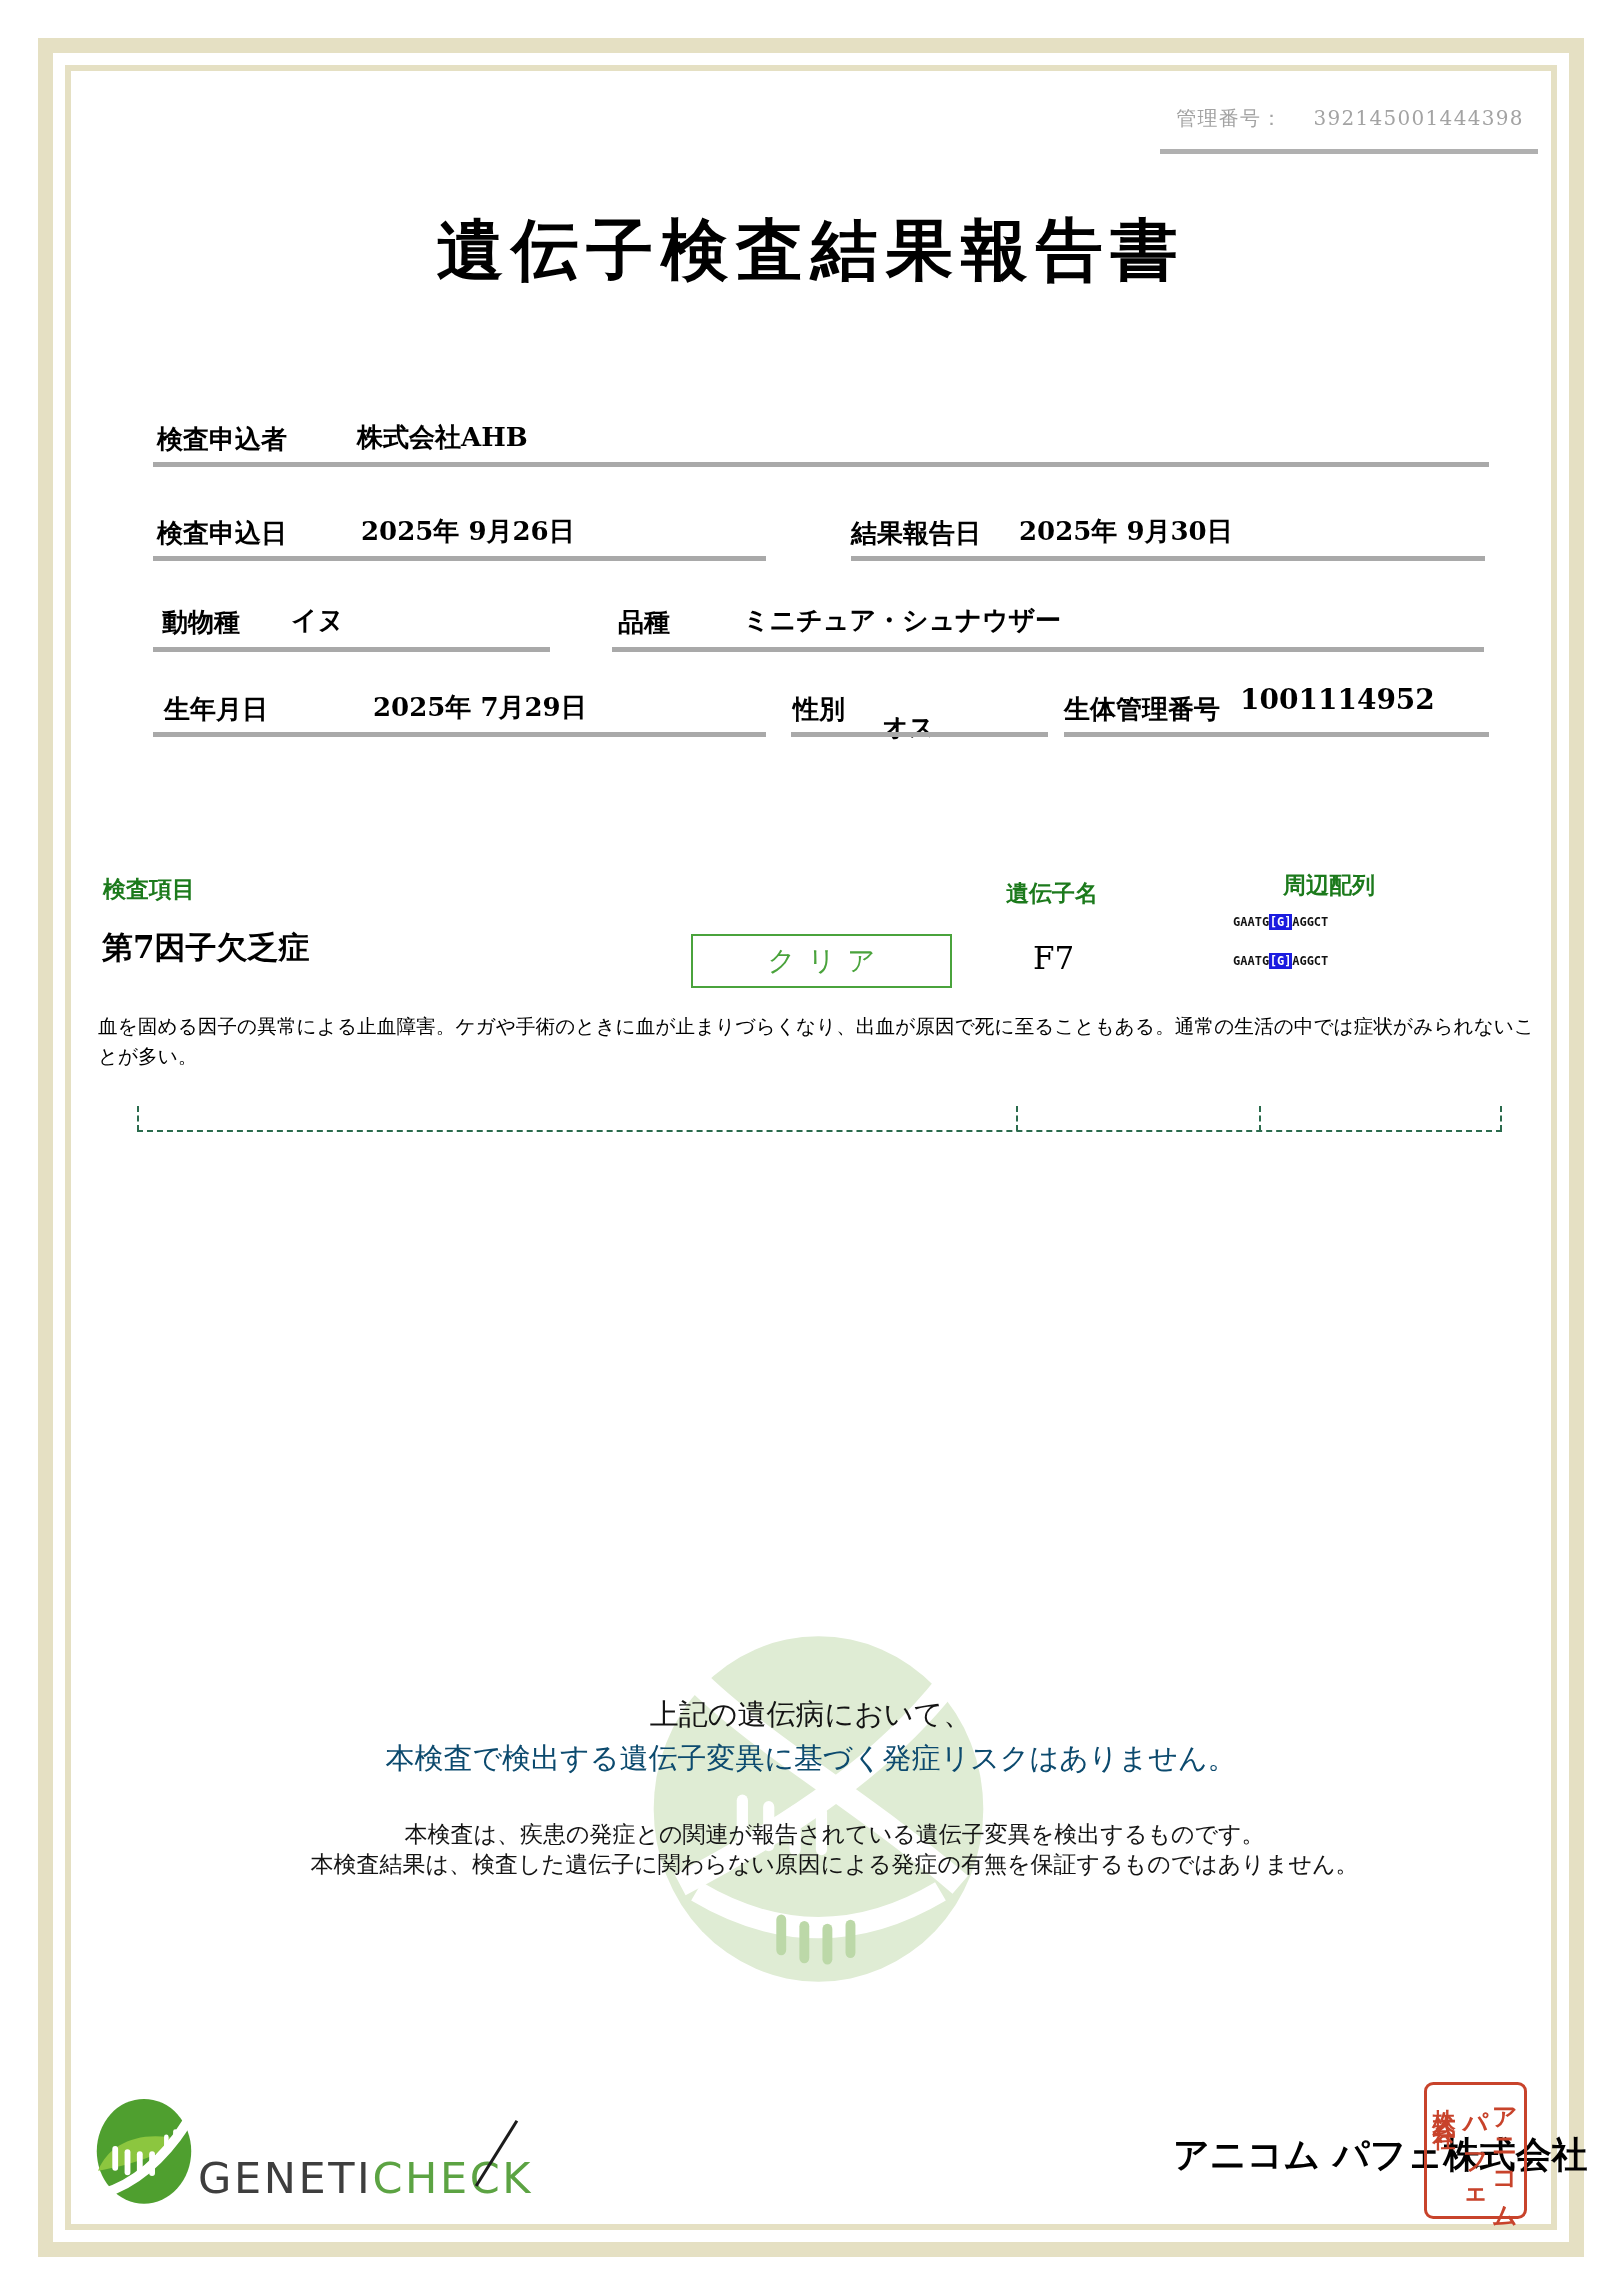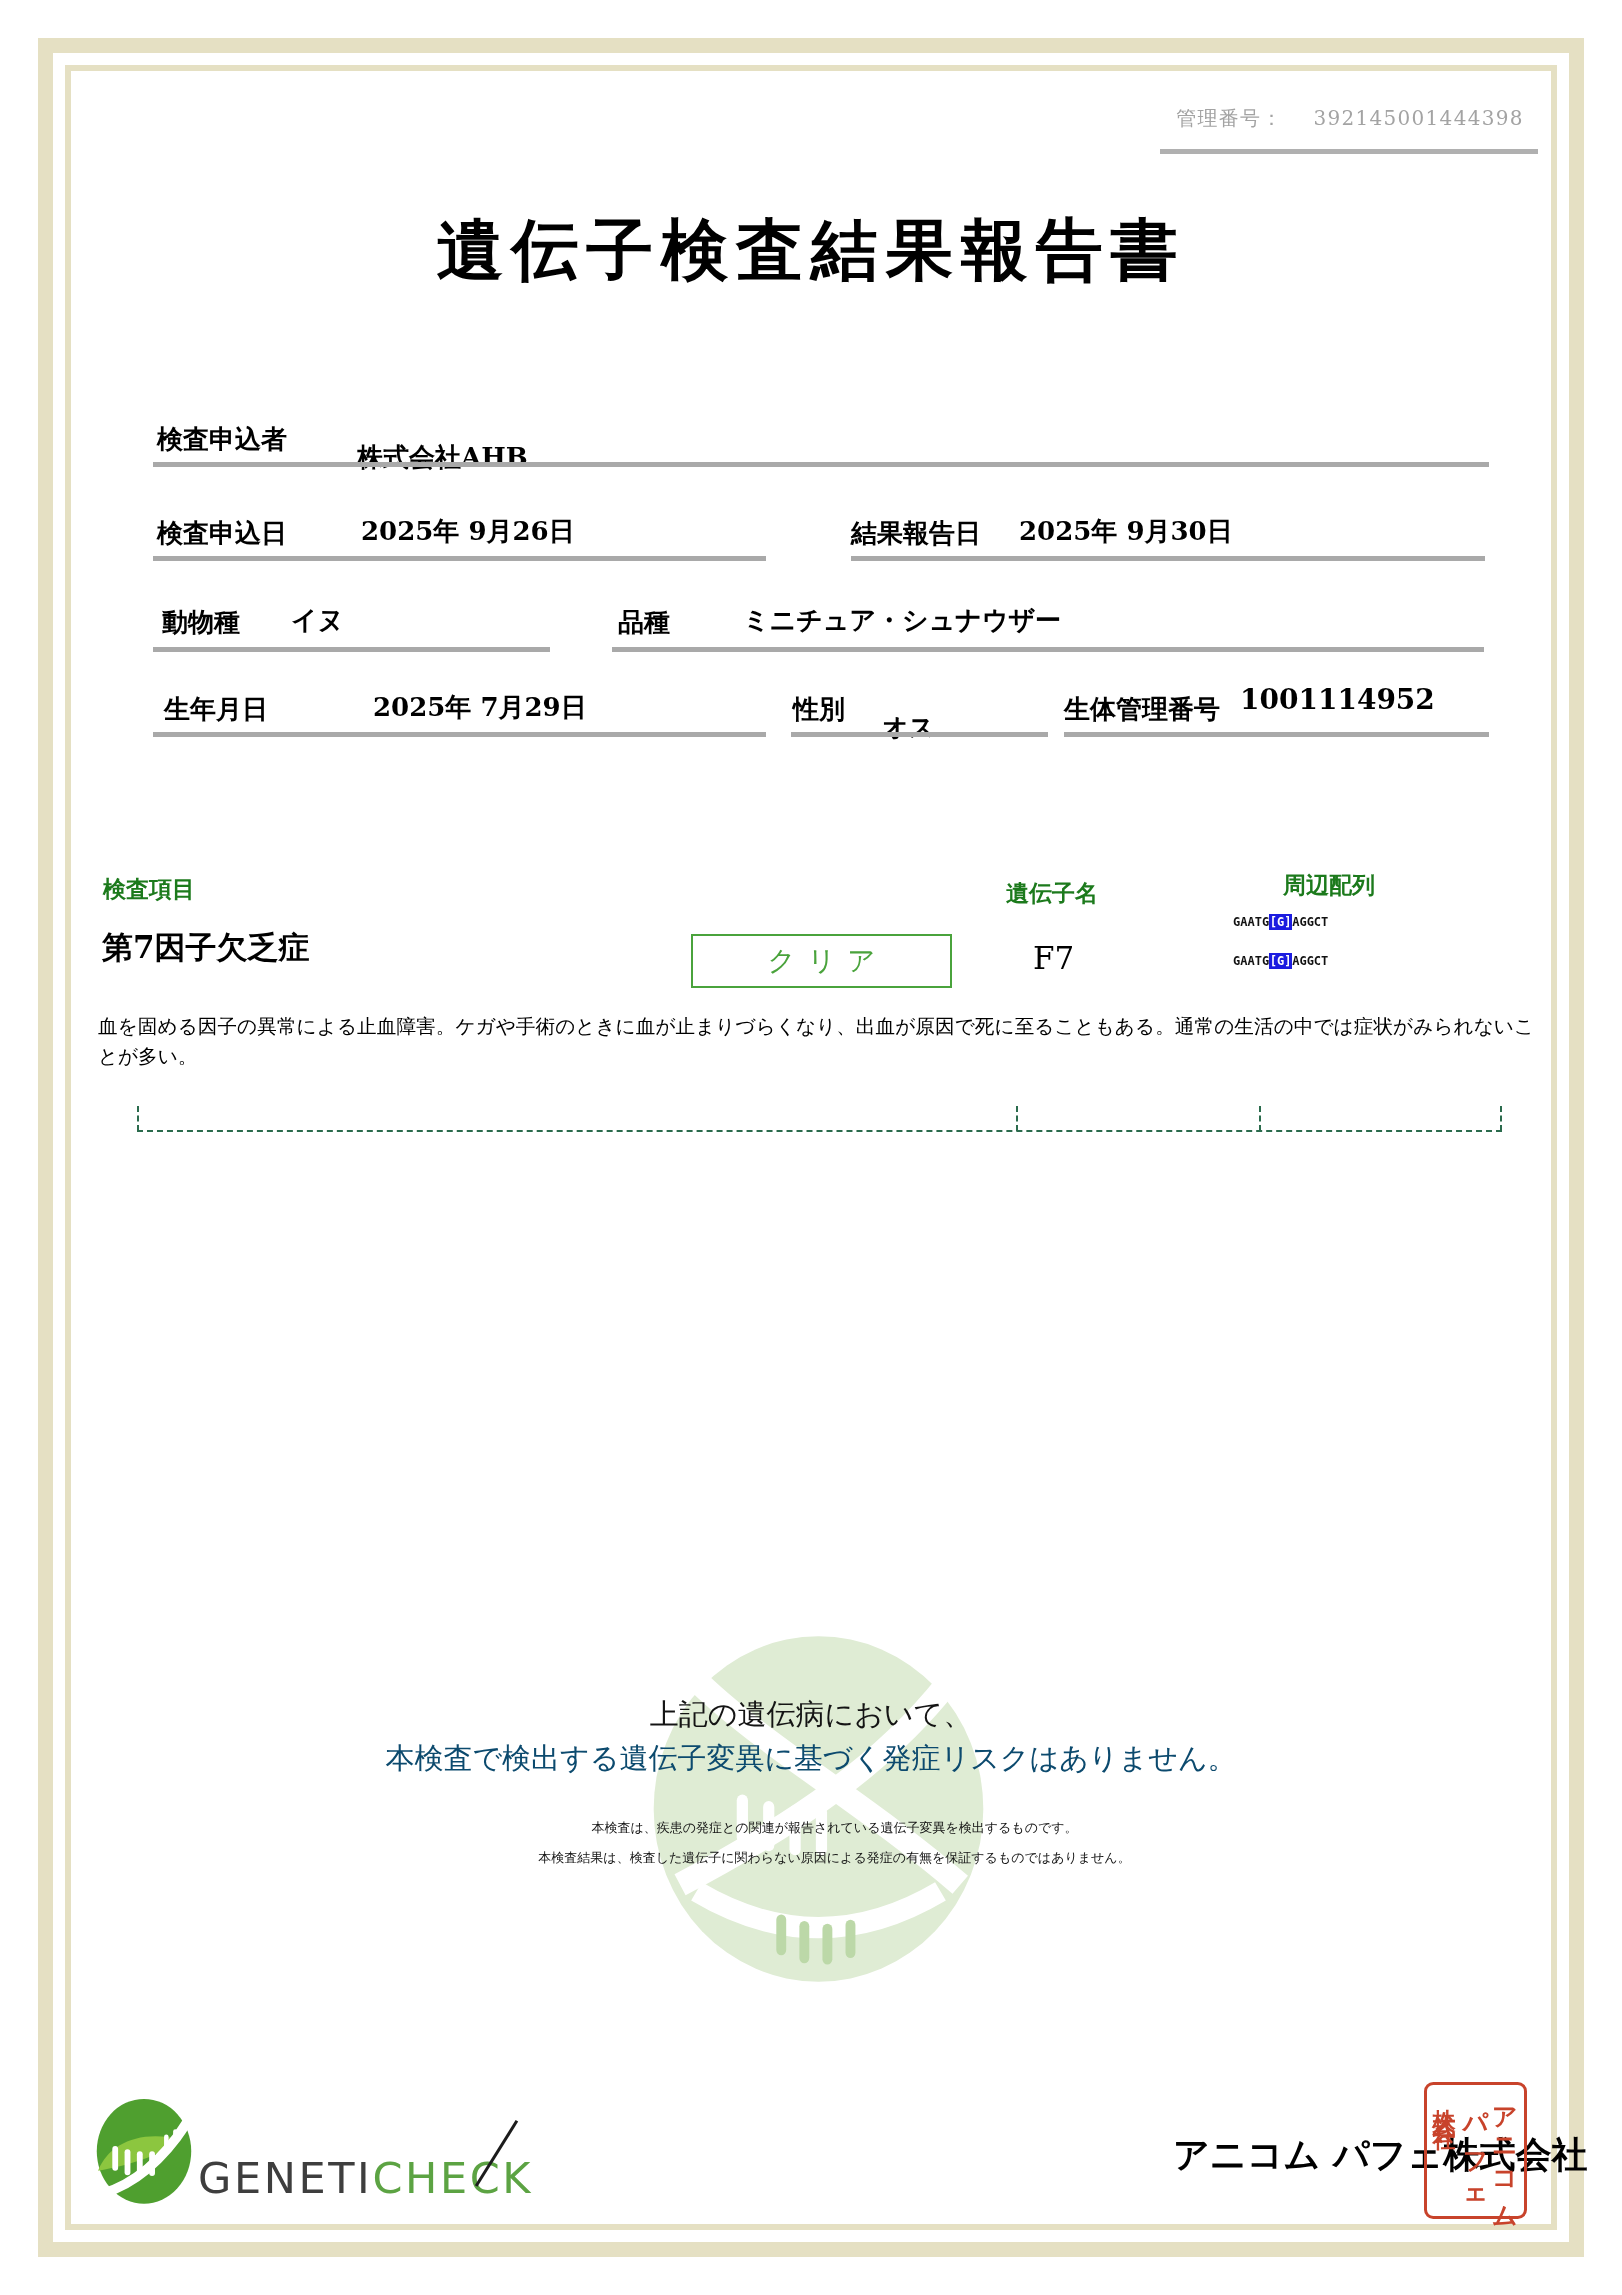--- a/index.html
+++ b/index.html
@@ -46,21 +46,21 @@
   .dash-h{position:absolute;left:137px;top:1130px;width:1365px;height:0;border-top:2px dashed #2b6b4d;}
   .dash-v{position:absolute;top:1106px;height:25px;width:0;border-left:2px dashed #2b6b4d;}
 
   
   .watermark{position:absolute;left:647px;top:1631px;width:343px;height:356px;z-index:0;}
   .sum1{position:absolute;left:0;right:0;top:1695px;text-align:center;z-index:2;
         font-family:"DejaVu Sans","Liberation Sans",sans-serif;font-size:29px;color:#141414;}
   .sum2{position:absolute;left:0;right:0;top:1739px;text-align:center;z-index:2;
         font-family:Liberation Sans, sans-serif;font-size:29px;color:#0c4a6e;}
   .note1,.note2{position:absolute;left:0;right:0;text-align:center;z-index:2;
-        font-family:"DejaVu Sans","Liberation Sans",sans-serif;font-size:13px;color:#141414;margin-left:47px;}
+        font-family:"DejaVu Sans","Liberation Sans",sans-serif;font-size:23px;color:#141414;margin-left:47px;}
   .note1{top:1819px;}
   .note2{top:1849px;}
 
   
   .logo-mark{position:absolute;left:89px;top:2091px;width:110px;height:118px;}
   .brand{position:absolute;left:198px;top:2153px;z-index:2;white-space:nowrap;
          font-family:"DejaVu Sans","Liberation Sans",sans-serif;font-size:43px;letter-spacing:2.6px;}
   .brand .b1{color:#3e3e3e;}
   .brand .b2{color:#5ca343;}
   .check-stroke{position:absolute;left:495px;top:2115px;width:3.3px;height:77px;background:#1c1c1c;
@@ -86,21 +86,21 @@
   <div class="mgmt">
     <span>管理番号：</span>
     <span>&nbsp;&nbsp;</span>
     <span>392145001444398</span>
   </div>
   <div class="mgmt-line"></div>
 
   <div class="title">遺伝子検査結果報告書</div>
 
   <div class="flabel" style="left:157px;top:422px;">検査申込者</div>
-  <div class="fvalue" style="left:357px;top:420px;margin-top:20px;">株式会社AHB</div>
+  <div class="fvalue" style="left:357px;top:420px;">株式会社AHB</div>
   <div class="uline" style="left:153px;top:462px;width:1336px;"></div>
 
   <div class="flabel" style="left:157px;top:516px;">検査申込日</div>
   <div class="fvalue" style="left:361px;top:514px;">2025年 9月26日</div>
   <div class="flabel" style="left:851px;top:516px;">結果報告日</div>
   <div class="fvalue" style="left:1019px;top:514px;">2025年 9月30日</div>
   <div class="uline" style="left:153px;top:556px;width:613px;"></div>
   <div class="uline" style="left:851px;top:556px;width:634px;"></div>
 
   <div class="flabel" style="left:162px;top:605px;">動物種</div>

